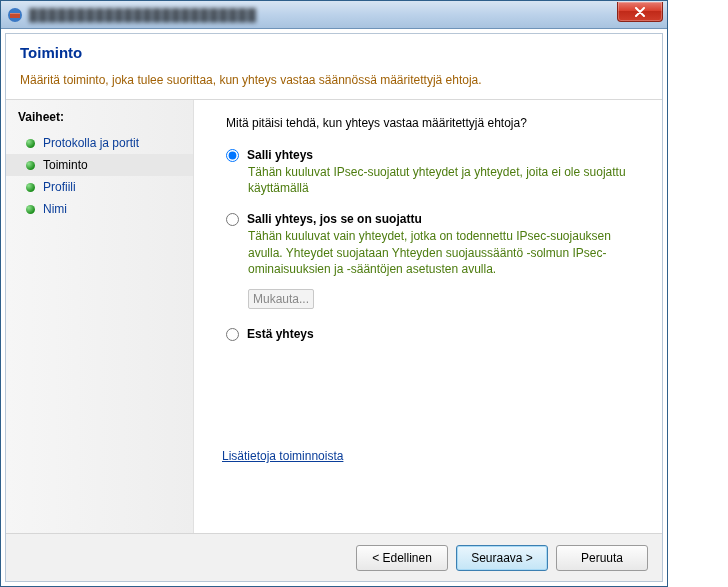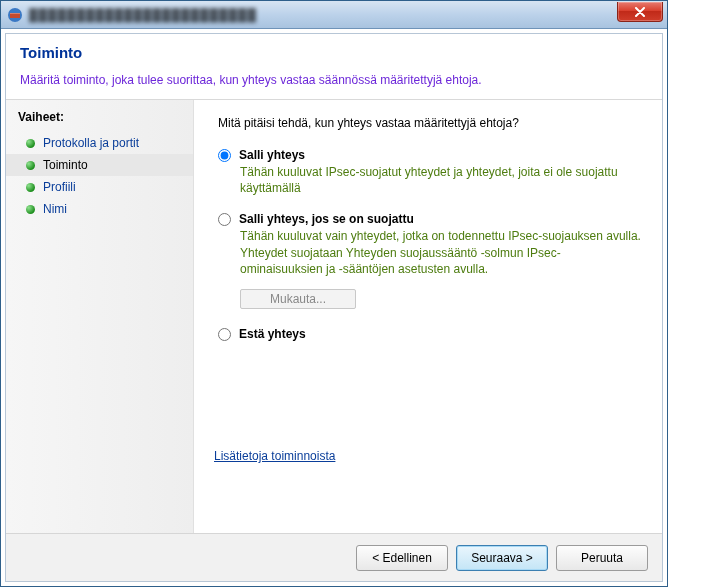--- a/index.html
+++ b/index.html
@@ -53,27 +53,28 @@
   }
   .header {
     padding:10px 14px 12px 14px;
     background:#fff;
   }
   .header h1 {
     font-size:15px; font-weight:bold; margin:0 0 6px 0;
     color:#003399;
   }
   .header .subtitle {
-    font-size:12px; color:#6d28d9;margin-top:12px;
+    font-size:12px; color:#a16207;margin-top:12px;
   }
   .body {
     flex:1;
     display:flex;
     border-top:1px solid #d9d9d9;
     min-height:0;
+    gap:8px;
   }
   .sidebar {
     width:188px;
     background: linear-gradient(to right, #f6f6f6 0%, #eeeeee 100%);
     border-right:1px solid #e0e0e0;
     padding:10px 0 10px 0;
   }
   .sidebar .steps-title {
     font-weight:bold;
     padding:0 12px 8px 12px;
@@ -104,21 +105,21 @@
     overflow:auto;
   }
   .prompt { margin-bottom:18px; }
   .option-group { margin-bottom:4px; }
   .radio-row { display:flex; align-items:flex-start; margin-bottom:2px; }
   .radio-row input[type=radio] { margin:1px 8px 0 0; }
   .radio-row label { font-weight:bold; font-size:12px; }
   .opt-desc { margin:2px 0 12px 22px; color:#4d7c0f; line-height:1.35; max-width:460px; }
   .customize-btn {
     margin:0 0 14px 22px;
-    padding:2px 29px;
+    padding:2px 4px;
     font-size:12px;
     color:#888;
     background:#f3f3f3;
     border:1px solid #c8c8c8;
     border-radius:2px;
     cursor:default;
   }
   .link { color:#0a3e9a; text-decoration:underline; cursor:pointer; font-size:12px; }
   .link-row { position:absolute; bottom:70px; left:20px; }
   .footer {

